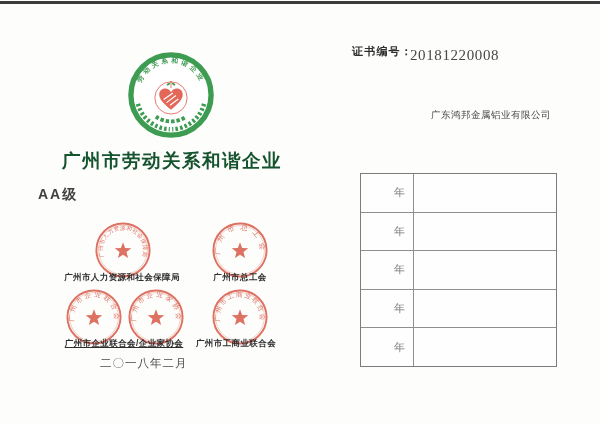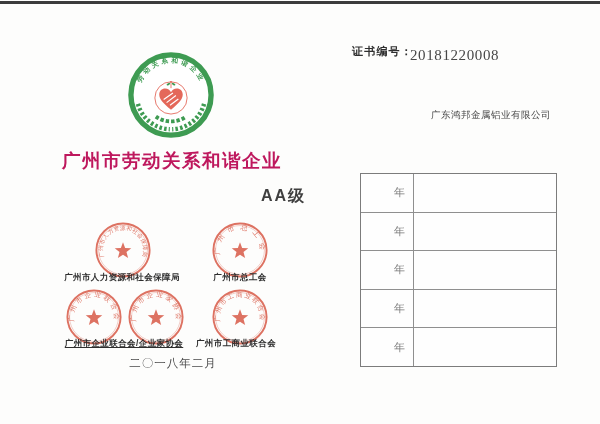--- a/index.html
+++ b/index.html
@@ -17,43 +17,43 @@
     color:var(--text-dark);
   }
   .page{position:relative;width:600px;height:424px;background:#fdfdfc;}
   .scan-top-line{position:absolute;left:0;top:1px;width:600px;height:2.5px;background:#3c3c3c;}
 
   
   .emblem{position:absolute;left:127px;top:51px;width:88px;height:88px;}
   .title-line1{
     position:absolute;left:38px;top:148px;width:268px;
     text-align:center;font-size:18.5px;font-weight:bold;
-    letter-spacing:1.5px;color:#be185d;
+    letter-spacing:1.5px;color:#14532d;
   }
   .title-line2{
     position:absolute;left:38px;top:186px;width:268px;
-    text-align:right;font-size:16px;font-weight:bold;
+    text-align:left;font-size:14px;font-weight:bold;
     letter-spacing:2px;color:#3f3f3f;
   }
   .stamp{position:absolute;width:58px;height:58px;}
   .stamp-1{left:94px;top:221px;}
   .stamp-2{left:211px;top:221px;}
   .stamp-3{left:65px;top:288px;}
   .stamp-4{left:127px;top:288px;}
   .stamp-5{left:211px;top:288px;}
   .seal-label{
     position:absolute;text-align:center;font-size:8.5px;font-weight:bold;
     color:#2e2e2e;letter-spacing:0.4px;z-index:5;white-space:nowrap;
   }
   .seal-label-1{left:52px;top:272px;width:140px;}
   .seal-label-2{left:200px;top:272px;width:80px;}
   .seal-label-3{left:48px;top:338px;width:152px;text-decoration:underline;}
   .seal-label-4{left:186px;top:338px;width:100px;}
   .issue-date{
-    position:absolute;left:100px;top:356px;width:146px;text-align:center;
+    position:absolute;left:100px;top:356px;width:146px;text-align:left;
     font-size:11.5px;color:#4a4a4a;letter-spacing:1px;
   }
 
   
   .field-label{
     position:absolute;font-size:11px;font-weight:bold;color:#2f2f2f;
     letter-spacing:1.2px;white-space:nowrap;
   }
   .cert-no-label{left:352px;top:44px;}
   .cert-no-value{

